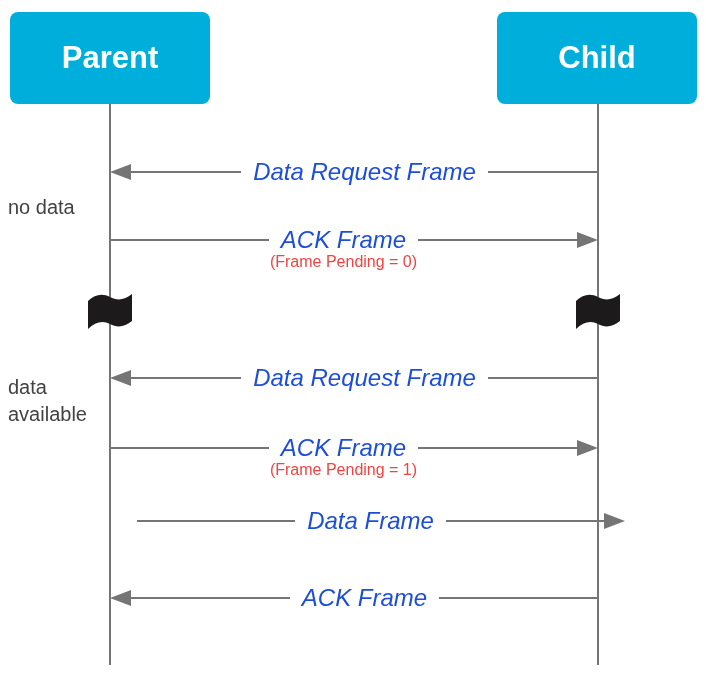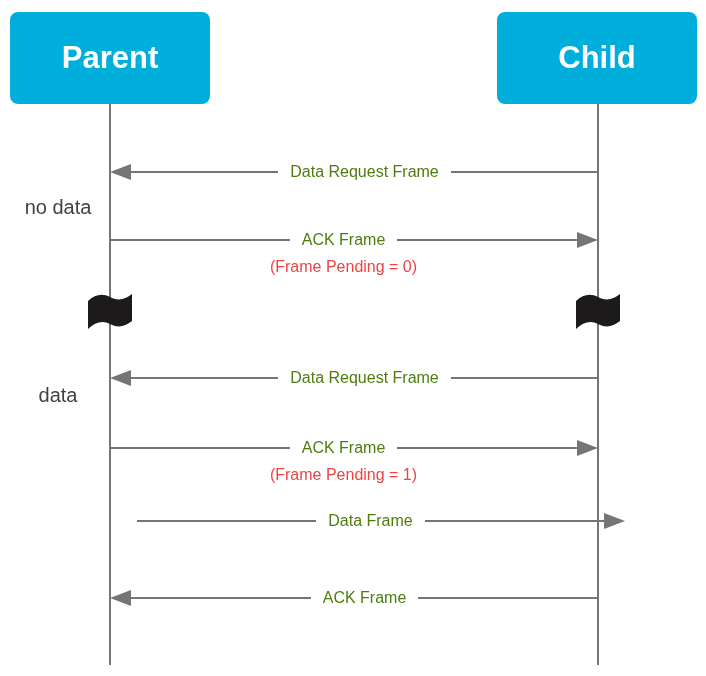--- a/index.html
+++ b/index.html
@@ -34,38 +34,38 @@
   .msg{
     position:absolute;
     left:110px;width:488px;height:30px;
     display:flex;align-items:center;
   }
   .msg .line{flex:1;height:2px;background:#757575;}
   .arrowhead{width:0;height:0;border-top:8px solid transparent;border-bottom:8px solid transparent;}
   .arrowhead.left{border-right:21px solid #757575;}
   .arrowhead.right{border-left:21px solid #757575;}
   .labelwrap{position:relative;padding:0 12px;display:flex;justify-content:center;}
-  .label{font-size:16px;color:#4d7c0f;white-space:nowrap;}
+  .label{font-size:24px;color:#1d4ed8;white-space:nowrap;font-style:italic;}
   .sublabel{
     position:absolute;top:27px;left:50%;transform:translateX(-50%);
     font-size:16px;color:#ef4444;white-space:nowrap;
   }
   .msg.r0{top:157px;}
   .msg.r1{top:225px;}
   .msg.r2{top:363px;}
   .msg.r3{top:433px;}
   .msg.r4{top:506px;margin-left:27px;}
   .msg.r5{top:583px;}
   
   .side-label{
     position:absolute;left:8px;width:100px;
-    text-align:center;font-size:20px;line-height:27px;color:#424242;
+    text-align:left;font-size:20px;line-height:27px;color:#424242;
   }
   .side-label.no-data{top:194px;}
-  .side-label.data-available{top:382px;}
+  .side-label.data-available{top:374px;}
   
   .flag{position:absolute;width:48px;height:40px;}
   .flag.parent{left:86px;top:292px;}
   .flag.child{left:574px;top:292px;}
 </style>
 </head>
 <body>
 
 <div id="stage">
 
@@ -138,15 +138,16 @@
     <span class="line"></span>
     <span class="labelwrap">
       <span class="label">ACK Frame</span>
     </span>
     <span class="line"></span>
   </div>
 
   <div class="side-label no-data">no data</div>
   <div class="side-label data-available">
     <div>data</div>
+    <div>available</div>
   </div>
 
 </div>
 
 </body></html>

